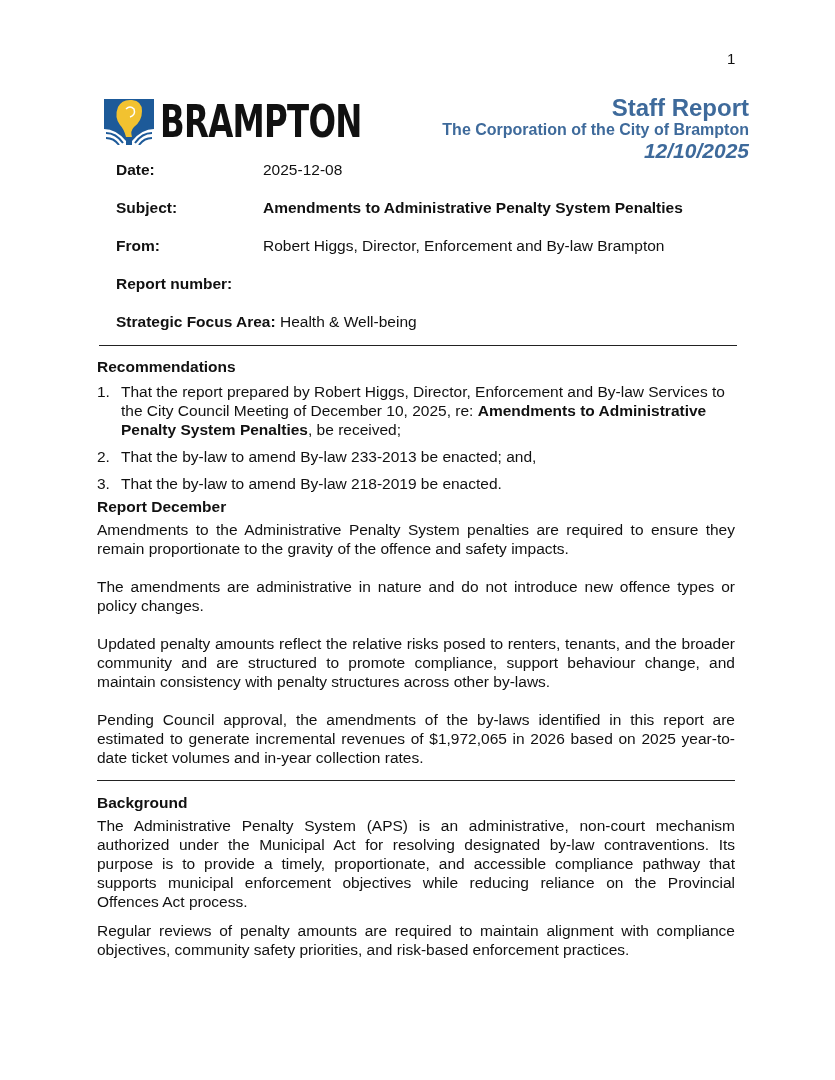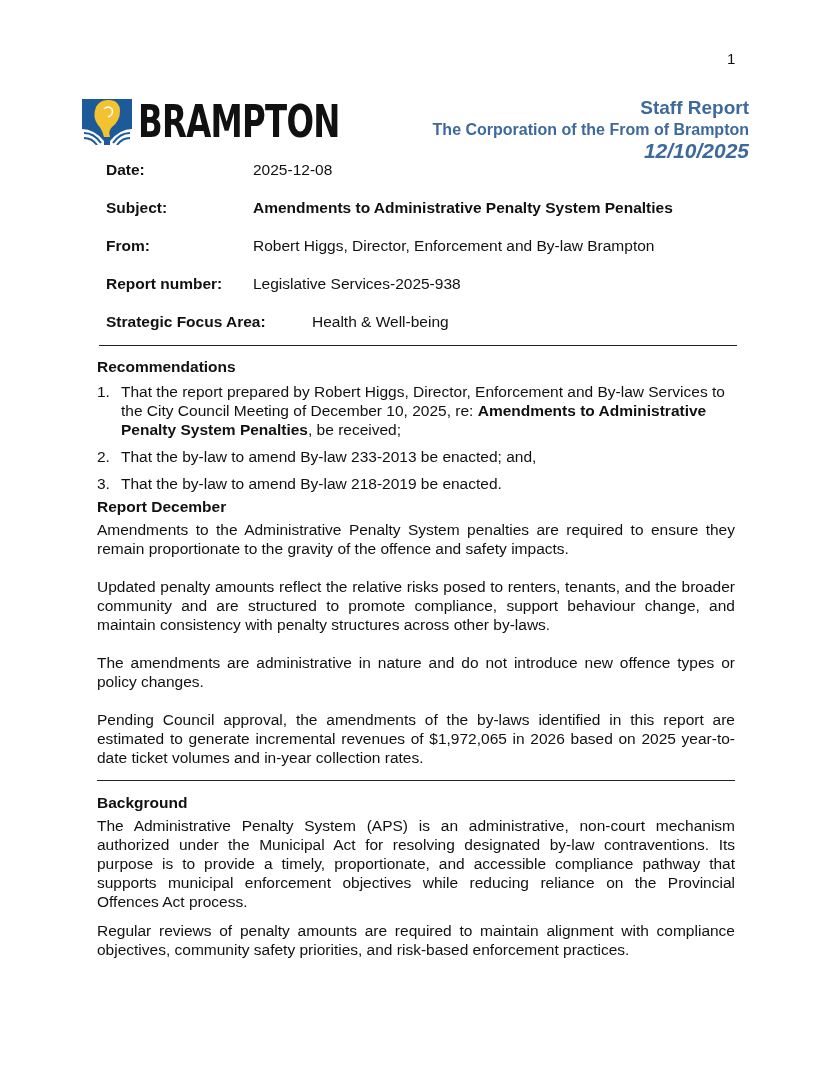--- a/index.html
+++ b/index.html
@@ -1,33 +1,33 @@
 <!DOCTYPE html>
 <html><head>
 <meta charset="utf-8">
 <style>
   html, body { margin: 0; padding: 0; background: #ffffff; }
   body { width: 835px; height: 1080px; position: relative; overflow: hidden;
          font-family: "Liberation Sans", sans-serif; color: #111; }
   .page-num { position: absolute; top: 50px; left: 727px; font-size: 15px; }
-  .logo { position: absolute; top: 99px; left: 82px; display: flex; align-items: center; }
+  .logo { position: absolute; top: 99px; left: 104px; display: flex; align-items: center; }
   .logo-mark { width: 50px; height: 46px; }
   .logo-text { font-family: "DejaVu Sans", sans-serif; font-weight: bold; font-size: 45px;
                letter-spacing: -1px; transform: scaleX(0.72); transform-origin: left center;
                margin-left: 6px; line-height: 46px; color: #111; }
   .hdr-right { position: absolute; right: 86px; top: 97px; text-align: right;
                color: #3e6a9b; font-weight: bold; }
-  .hdr-right .t1 { font-size: 19px; line-height: 22px; }
+  .hdr-right .t1 { font-size: 24px; line-height: 22px; }
   .hdr-right .t2 { font-size: 16px; line-height: 21px; }
   .hdr-right .t3 { font-size: 21px; line-height: 21px; font-style: italic; }
-  .meta { position: absolute; left: 106px; top: 161px; width: 640px; font-size: 15.5px; }
+  .meta { position: absolute; left: 116px; top: 161px; width: 640px; font-size: 15.5px; }
   .meta .row { display: flex; height: 38px; align-items: flex-start; }
   .meta .lbl { font-weight: bold; width: 147px; }
   .meta .val.bold { font-weight: bold; }
-  .meta .row.last { height: 26px; gap: 32px; }
+  .meta .row.last { height: 26px; }
   .rule { position: absolute; left: 99px; width: 638px; height: 0; border-top: 1.5px solid #222; }
   .content { position: absolute; left: 97px; top: 357px; width: 638px; font-size: 15.5px; line-height: 19px; }
   h2 { font-size: 15.5px; font-weight: bold; margin: 0 0 6px 0; line-height: 19px; }
   ol { margin: 0; padding: 0; list-style: none; }
   ol li { display: flex; margin-bottom: 8px; }
   ol li .n { width: 24px; flex: none; }
   p { margin: 0 0 19px 0; text-align: justify; }
   p.last { margin-bottom: 0; }
 </style>
 </head>
@@ -45,44 +45,43 @@
     <path d="M48 34 Q38 34 31 44" stroke="#1d5a99" stroke-width="2" fill="none"></path>
     <path d="M48 39 Q40 39 35 46" stroke="#1d5a99" stroke-width="2" fill="none"></path>
     <path d="M14 8 Q18 0 28 1 Q38 2 38 12 Q38 22 30 28 Q26 32 28 38 L22 38 Q20 30 16 26 Q10 18 14 8 Z" fill="#f2c230"></path>
     <path d="M22 10 Q26 6 30 10 Q32 16 26 18" stroke="#ffffff" stroke-width="1.5" fill="none"></path>
   </svg>
   <div class="logo-text">BRAMPTON</div>
 </div>
 
 <div class="hdr-right">
   <div class="t1">Staff Report</div>
-  <div class="t2">The Corporation of the From of Brampton</div>
+  <div class="t2">The Corporation of the City of Brampton</div>
   <div class="t3">12/10/2025</div>
 </div>
 
 <div class="meta">
   <div class="row">
     <span class="lbl">Date:</span>
     <span class="val">2025-12-08</span>
   </div>
   <div class="row">
     <span class="lbl">Subject:</span>
     <span class="val bold">Amendments to Administrative Penalty System Penalties</span>
   </div>
   <div class="row">
     <span class="lbl">From:</span>
     <span class="val">Robert Higgs, Director, Enforcement and By-law Brampton</span>
   </div>
   <div class="row">
     <span class="lbl">Report number:</span>
-    <span class="val">Legislative Services-2025-938</span>
   </div>
   <div class="row last">
     <span style="font-weight:bold;">Strategic Focus Area:</span>
-      <span style="white-space:pre;margin-left:10px;"> Health &amp; Well-being</span>
+      <span style="white-space:pre;"> Health &amp; Well-being</span>
   </div>
 </div>
 
 <div class="rule" style="top:345px;"></div>
 
 <div class="content">
   <h2>Recommendations</h2>
   <ol>
     <li>
       <span class="n">1.</span>
@@ -93,22 +92,22 @@
       <span>That the by-law to amend By-law 233-2013 be enacted; and,</span>
     </li>
     <li style="margin-bottom:4px;">
       <span class="n">3.</span>
       <span>That the by-law to amend By-law 218-2019 be enacted.</span>
     </li>
   </ol>
 
   <h2 style="margin-bottom:4px;">Report December</h2>
   <p>Amendments to the Administrative Penalty System penalties are required to ensure they remain proportionate to the gravity of the offence and safety impacts.</p>
+  <p>The amendments are administrative in nature and do not introduce new offence types or policy changes.</p>
   <p>Updated penalty amounts reflect the relative risks posed to renters, tenants, and the broader community and are structured to promote compliance, support behaviour change, and maintain consistency with penalty structures across other by-laws.</p>
-  <p>The amendments are administrative in nature and do not introduce new offence types or policy changes.</p>
   <p class="last">Pending Council approval, the amendments of the by-laws identified in this report are estimated to generate incremental revenues of $1,972,065 in 2026 based on 2025 year-to-date ticket volumes and in-year collection rates.</p>
 
   <div style="border-top:1.5px solid #222; margin:13px 0 12px 0;"></div>
 
   <h2 style="margin-bottom:4px;">Background</h2>
   <p style="margin-bottom:10px;">The Administrative Penalty System (APS) is an administrative, non-court mechanism authorized under the Municipal Act for resolving designated by-law contraventions. Its purpose is to provide a timely, proportionate, and accessible compliance pathway that supports municipal enforcement objectives while reducing reliance on the Provincial Offences Act process.</p>
   <p class="last">Regular reviews of penalty amounts are required to maintain alignment with compliance objectives, community safety priorities, and risk-based enforcement practices.</p>
 </div>
 
 </body></html>

